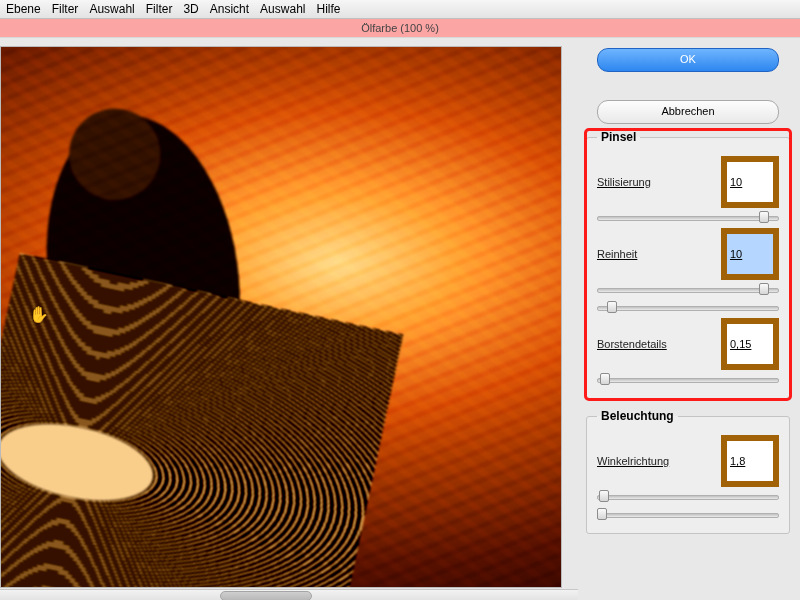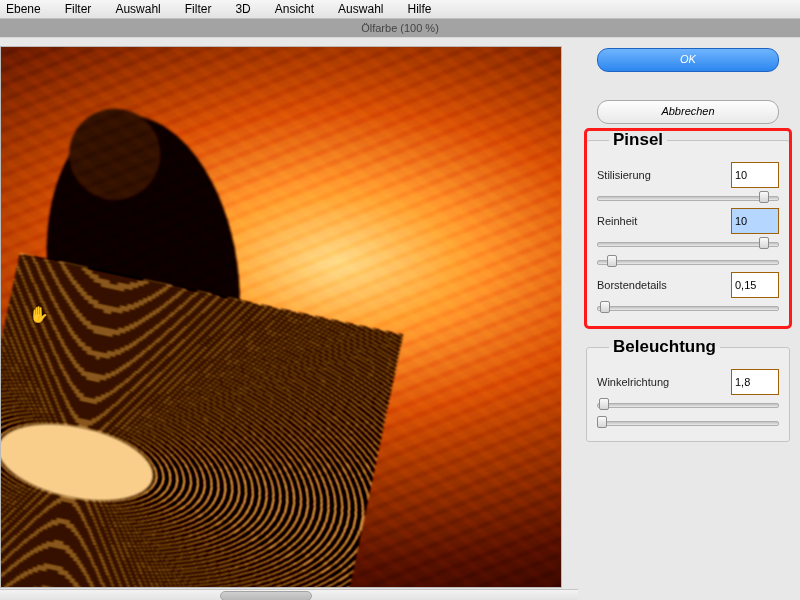--- a/index.html
+++ b/index.html
@@ -1,19 +1,19 @@
 <!DOCTYPE html>
 <html><head>
 <meta charset="utf-8">
 <style>
   html,body{margin:0;padding:0;font-family:"Lucida Grande","Segoe UI",Arial,sans-serif;font-size:11px;color:#000;background:#e8e8e8;}
   .app{width:800px;height:600px;position:relative;overflow:hidden;background:#e8e8e8;}
-  .menubar{height:18px;background:linear-gradient(#f6f6f6,#e3e3e3);border-bottom:1px solid #bfbfbf;display:flex;align-items:center;padding:0 6px;gap:24px;font-size:12px;}
+  .menubar{height:18px;background:linear-gradient(#f6f6f6,#e3e3e3);border-bottom:1px solid #bfbfbf;display:flex;align-items:center;padding:0 6px;gap:11px;font-size:12px;}
   .menubar span{cursor:default;}
-  .titlebar{height:18px;background:#a3a3a3;border-bottom:1px solid #d8d8d8;display:flex;align-items:center;justify-content:center;font-size:11px;color:#444;}
+  .titlebar{height:18px;background:#fca5a5;border-bottom:1px solid #d8d8d8;display:flex;align-items:center;justify-content:center;font-size:11px;color:#444;}
   .main{display:flex;height:calc(600px - 36px);}
   .preview{flex:1;position:relative;padding:6px 0 6px 0;}
   .canvas{position:absolute;left:0;top:8px;width:560px;height:540px;border:1px solid #bbb;box-shadow:inset 0 0 3px rgba(0,0,0,.2);overflow:hidden;}
   .art{
     width:100%;height:100%;
     background:
       radial-gradient(ellipse 140% 80% at 60% 40%, #f7cf90 0%, #f0a24a 15%, #c65a1e 35%, #5a2109 70%, #150803 100%);
     position:relative;
     filter:contrast(1.15) saturate(1.1);
   }
@@ -40,29 +40,29 @@
     position:absolute;inset:0;pointer-events:none;
     background:
       repeating-linear-gradient(38deg, rgba(255,200,130,.08) 0 6px, transparent 6px 16px),
       repeating-linear-gradient(-22deg, rgba(40,15,5,.15) 0 5px, transparent 5px 14px);
     mix-blend-mode:overlay;filter:blur(1px);
   }
   .hand-cursor{position:absolute;left:28px;top:258px;color:#fff;font-size:16px;text-shadow:0 0 2px #000;pointer-events:none;}
   .hscroll{position:absolute;left:0;right:0;bottom:0;height:12px;background:linear-gradient(#f2f2f2,#e0e0e0);border-top:1px solid #c7c7c7;}
   .hscroll .thumb{position:absolute;left:38%;top:1px;bottom:1px;width:90px;border-radius:6px;background:linear-gradient(#cfcfcf,#b8b8b8);border:1px solid #a5a5a5;}
   .sidebar{width:222px;flex:none;padding:10px 10px 0 8px;box-sizing:border-box;}
-  .btn{display:block;width:180px;margin:0 auto 6px auto;height:22px;line-height:20px;text-align:center;border:1px solid #a9a9a9;border-radius:11px;font-size:11px;cursor:default;font-style:italic;}
+  .btn{display:block;width:180px;margin:0 auto 6px auto;height:22px;line-height:20px;text-align:center;border:1px solid #a9a9a9;border-radius:11px;font-size:11px;cursor:default;}
   .btn-primary{background:linear-gradient(#6fb5ff,#2d86ef);color:#fff;border-color:#1f64c2;}
   .btn-secondary{background:linear-gradient(#fdfdfd,#e9e9e9);color:#000;margin-top:28px;}
   fieldset{border:1px solid #c4c4c4;border-radius:3px;margin:6px 0 10px 0;padding:8px 10px 8px 10px;background:#eee;}
   fieldset.hl{outline:3px solid #ff1a1a;outline-offset:-1px;}
-  legend{font-size:17px;font-weight:bold;padding:0 4px;margin-left:12px;}
-  .row{display:flex;align-items:center;gap:2px;margin:4px 0 2px 0;}
+  legend{font-size:12px;font-weight:bold;padding:0 4px;}
+  .row{display:flex;align-items:center;gap:2px;margin:4px 0 2px 0;text-decoration:underline;}
   .row label{flex:1;font-size:11px;color:#222;}
-  .row input[type=text]{width:40px;height:16px;font-size:11px;padding:4px 3px;border:1px solid #a16207;background:#fff;box-sizing:content-box;}
+  .row input[type=text]{width:40px;height:16px;font-size:11px;padding:12px 3px;border:6px solid #a16207;background:#fff;box-sizing:content-box;}
   .row input.sel{background:#b5d6ff;}
   .slider{position:relative;height:14px;margin-bottom:4px;}
   .slider .track{position:absolute;left:0;right:0;top:6px;height:3px;background:linear-gradient(#c0c0c0,#eaeaea);border-radius:2px;border:1px solid #b0b0b0;}
   .slider .knob{position:absolute;top:1px;width:10px;height:12px;background:linear-gradient(#fbfbfb,#d6d6d6);border:1px solid #8c8c8c;border-radius:2px;box-sizing:border-box;}
 </style>
 </head>
 <body>
 <div class="app">
 
 <div class="menubar">

